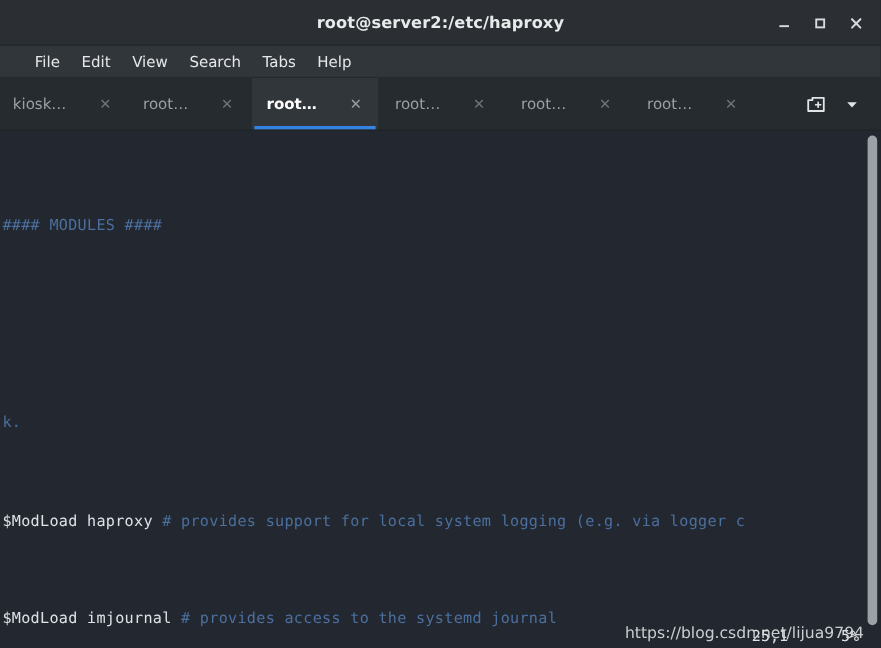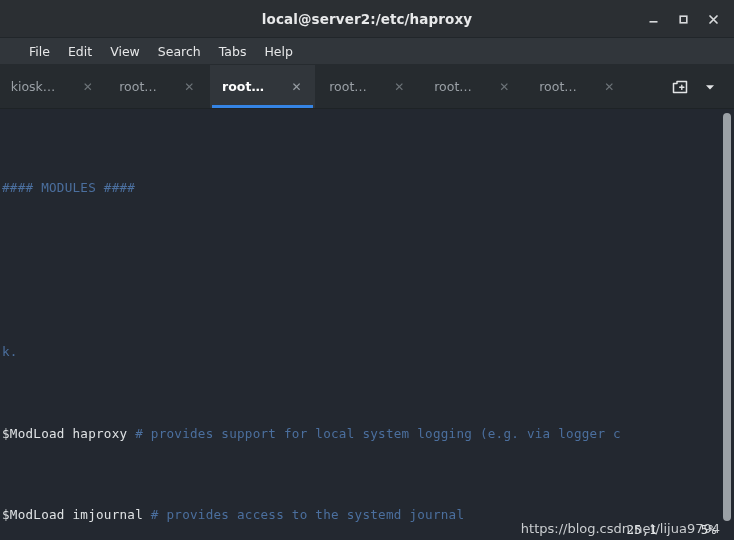--- a/index.html
+++ b/index.html
@@ -162,21 +162,21 @@
     background: #9ba1a6;
     border-radius: 4px;
   }
 </style>
 </head>
 <body>
 
 <div id="window">
 
   <div id="titlebar">
-    <div id="title-text">local@server2:/etc/haproxy</div>
+    <div id="title-text">root@server2:/etc/haproxy</div>
     <div id="window-controls">
       <div class="wc">
         <svg width="13" height="13" viewBox="0 0 13 13" aria-hidden="true">
           <rect x="2.5" y="8" width="8" height="1.6" fill="#d8dadc"></rect>
         </svg>
       </div>
       <div class="wc">
         <svg width="13" height="13" viewBox="0 0 13 13" aria-hidden="true">
           <rect x="3.2" y="3.2" width="6.6" height="6.6" fill="none" stroke="#d8dadc" stroke-width="1.6"></rect>
         </svg>

